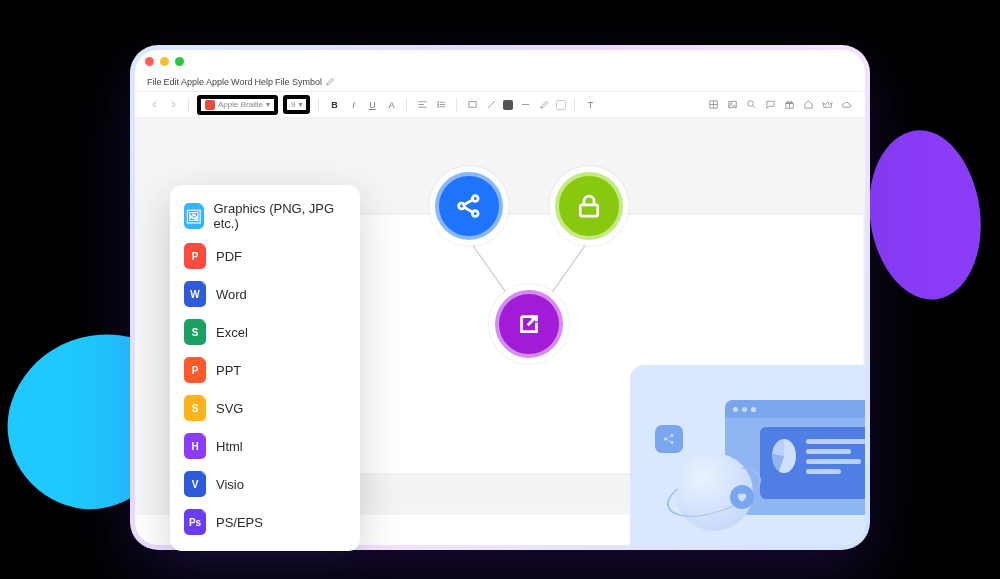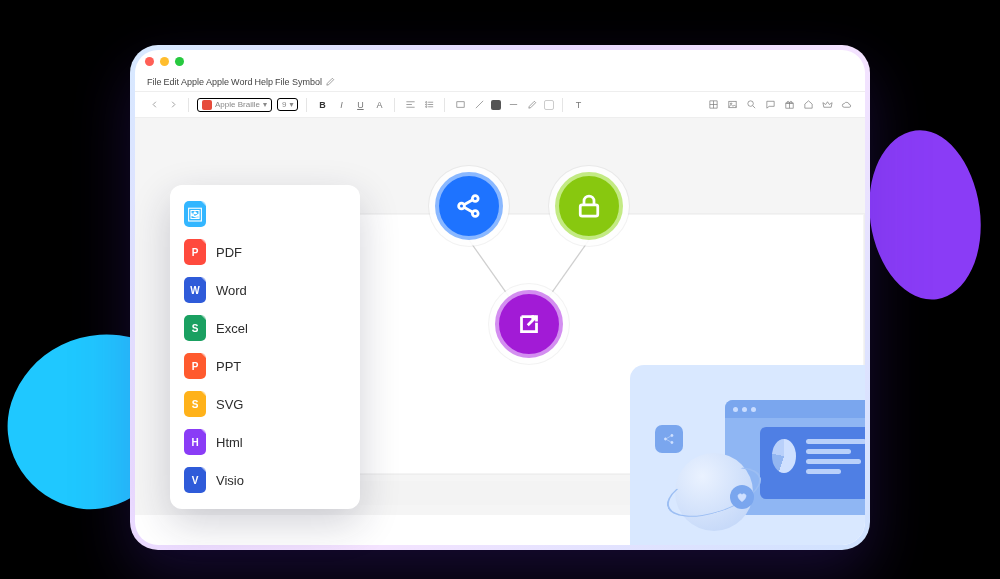--- a/index.html
+++ b/index.html
@@ -77,21 +77,21 @@
     color:#666;
     border-bottom:1px solid #eee;
   }
   .tool-ic {
     width:14px; height:14px;
     display:inline-flex; align-items:center; justify-content:center;
     color:#777;
   }
   .tool-ic svg { width:11px; height:11px; stroke:#777; fill:none; stroke-width:1.5; }
   .toolbar .field {
-    border:1px solid #000000; border-radius:3px;
+    border:4px solid #000000; border-radius:3px;
     font-size:8px; padding:1px 4px; color:#888;
     display:inline-flex; align-items:center; gap:3px;
   }
   .toolbar .sep { width:1px; height:14px; background:#e5e5e5; margin:0 3px; }
   .swatch{ width:10px; height:10px; border-radius:2px;}
   .sw-red{background:#e64b3b;} .sw-gray{background:#555;}
   .sw-whitebox{background:#fff; border:1px solid #ccc;}
 
   
   .canvas {
@@ -417,20 +417,21 @@
       </div>
 
     </div>
 
   </div>
 </div>
 
 <div class="export-menu" id="export-menu">
     <div class="export-item">
       <div class="file-ic fi-img" style="font-size: 13px;">🖼</div>
+      <span>Graphics (PNG, JPG etc.)</span>
     </div>
     <div class="export-item">
       <div class="file-ic fi-pdf">P</div>
       <span>PDF</span>
     </div>
     <div class="export-item">
       <div class="file-ic fi-word">W</div>
       <span>Word</span>
     </div>
     <div class="export-item">
@@ -446,13 +447,17 @@
       <span>SVG</span>
     </div>
     <div class="export-item">
       <div class="file-ic fi-html">H</div>
       <span>Html</span>
     </div>
     <div class="export-item">
       <div class="file-ic fi-visio">V</div>
       <span>Visio</span>
     </div>
+    <div class="export-item">
+      <div class="file-ic fi-ps">Ps</div>
+      <span>PS/EPS</span>
+    </div>
   </div>
 
 </body></html>

